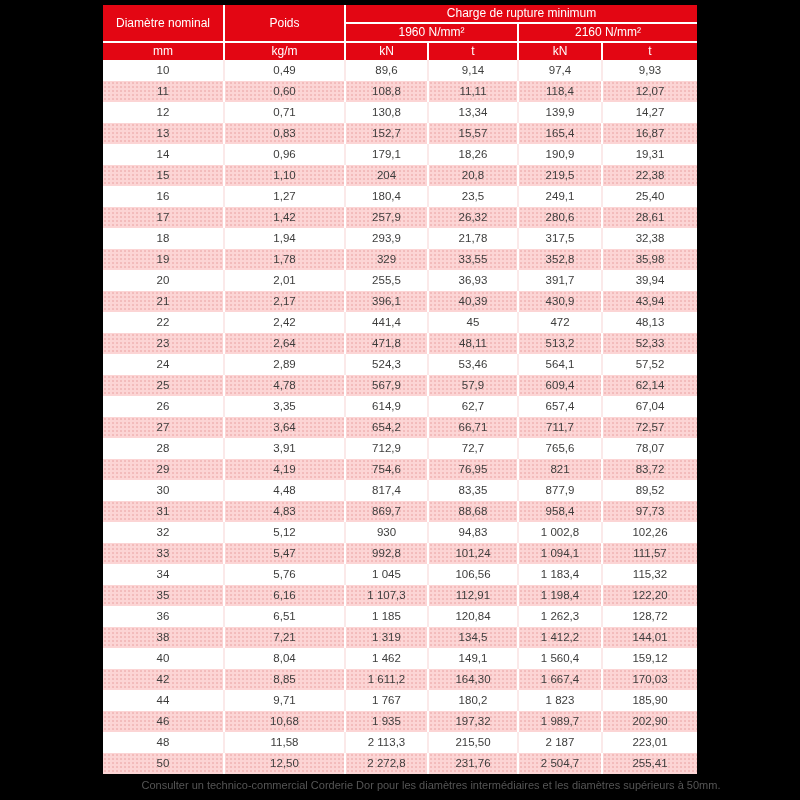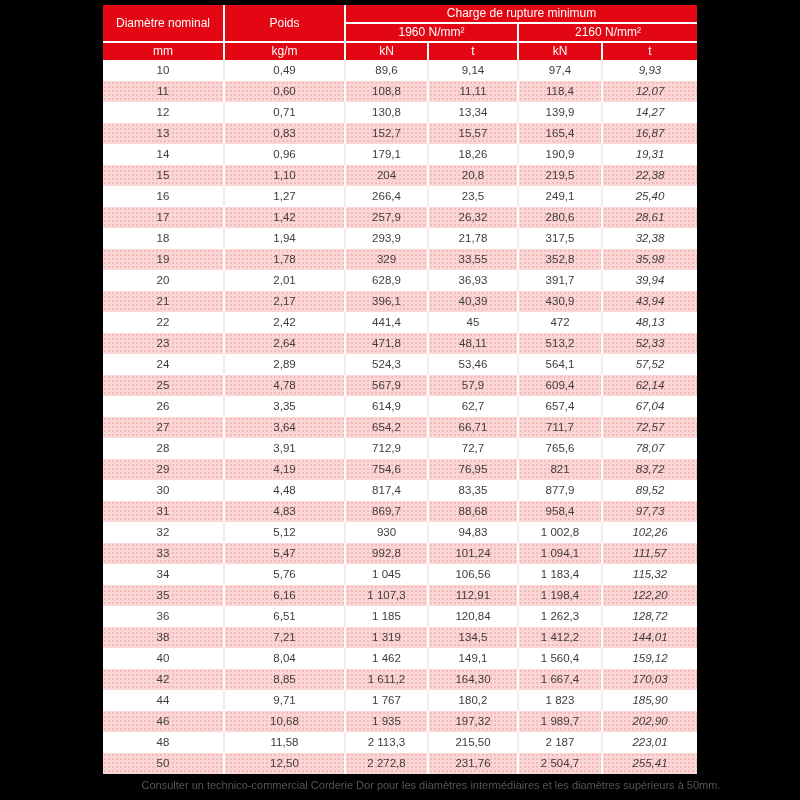--- a/index.html
+++ b/index.html
@@ -53,21 +53,21 @@
   table.spec tbody tr.white td {
     background: #ffffff;
     border-right-color: #fbe9e9;
   }
   table.spec tbody tr.pink td {
     background-color: #fcd5d5;
     background-image: radial-gradient(#f2baba 0.7px, rgba(0,0,0,0) 0.8px);
     background-size: 4px 4px;
     border-right-color: #ffffff;
   }
-  table.spec tbody td:last-child { border-right: none; font-style: italic; }
+  table.spec tbody td:last-child { border-right: none; }
   .footer-note {
     margin-top: 5px;
     text-align: center;
     font-size: 11px;
     color: #555555;
     white-space: nowrap;
   }
 </style>
 </head>
 <body>
@@ -146,21 +146,21 @@
           <td>15</td>
           <td>1,10</td>
           <td>204</td>
           <td>20,8</td>
           <td>219,5</td>
           <td>22,38</td>
         </tr>
         <tr class="white">
           <td>16</td>
           <td>1,27</td>
-          <td>266,4</td>
+          <td>180,4</td>
           <td>23,5</td>
           <td>249,1</td>
           <td>25,40</td>
         </tr>
         <tr class="pink">
           <td>17</td>
           <td>1,42</td>
           <td>257,9</td>
           <td>26,32</td>
           <td>280,6</td>
@@ -178,21 +178,21 @@
           <td>19</td>
           <td>1,78</td>
           <td>329</td>
           <td>33,55</td>
           <td>352,8</td>
           <td>35,98</td>
         </tr>
         <tr class="white">
           <td>20</td>
           <td>2,01</td>
-          <td>628,9</td>
+          <td>255,5</td>
           <td>36,93</td>
           <td>391,7</td>
           <td>39,94</td>
         </tr>
         <tr class="pink">
           <td>21</td>
           <td>2,17</td>
           <td>396,1</td>
           <td>40,39</td>
           <td>430,9</td>

